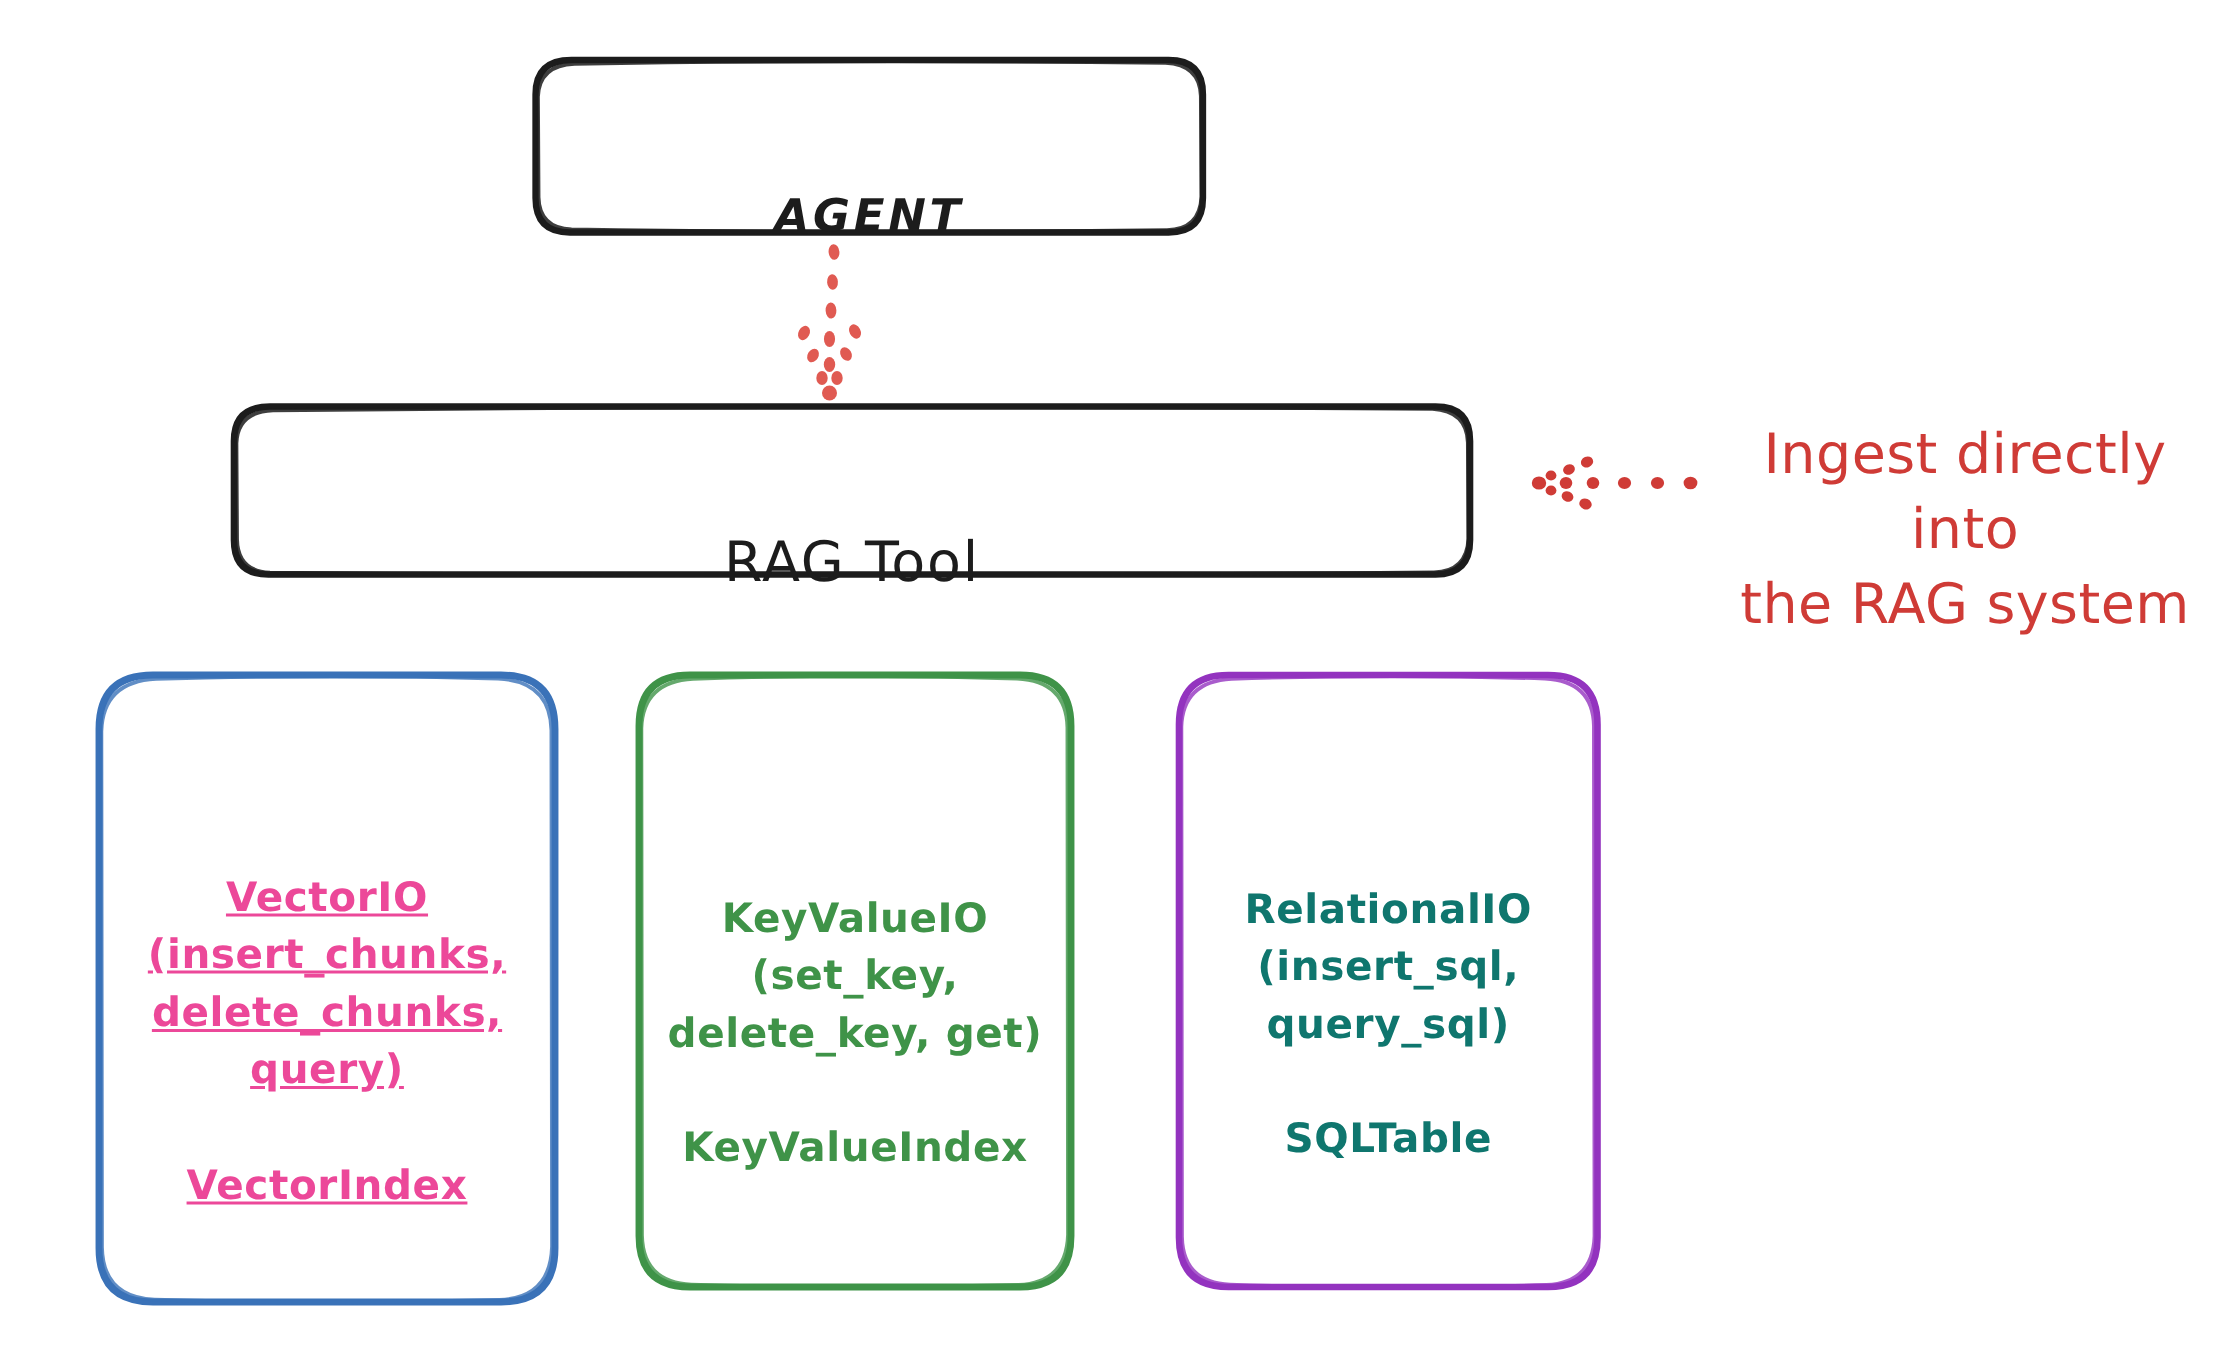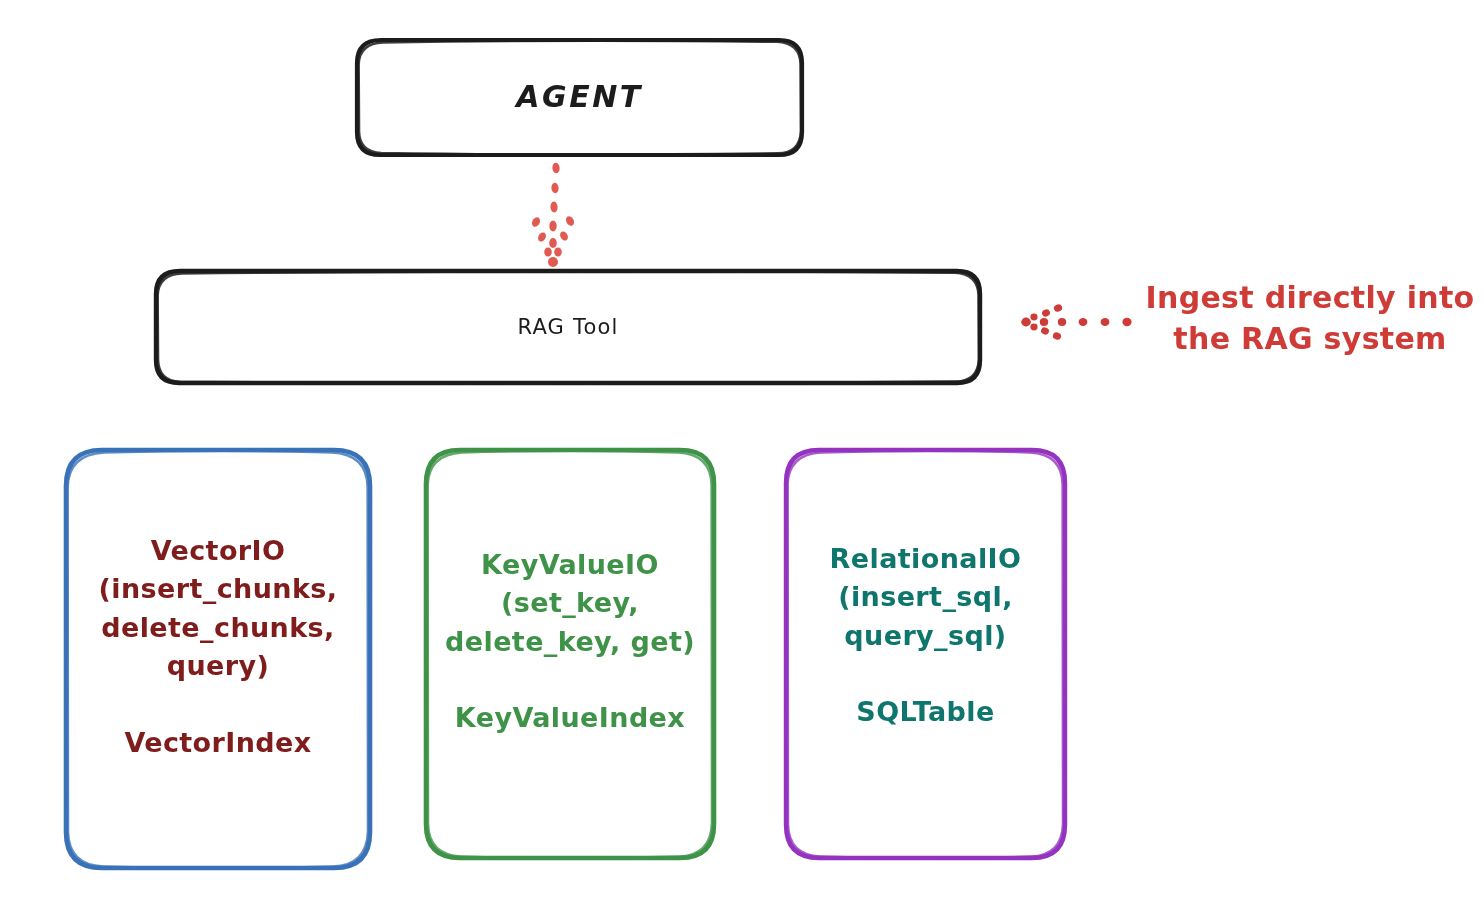--- a/index.html
+++ b/index.html
@@ -24,20 +24,21 @@
 
   
   .node {
     position: absolute;
     box-sizing: border-box;
     display: flex;
     align-items: center;
     justify-content: center;
     background: transparent;
     pointer-events: auto;
+    margin-top: 48px;
   }
   .node-label {
     position: relative;
     z-index: 3;
     text-align: center;
     white-space: pre-line;
     line-height: 1.32;
     letter-spacing: 0.4px;
   }
 
@@ -59,42 +60,43 @@
 
   
   #node-ragtool {
     left: 154px;
     top: 270px;
     width: 828px;
     height: 115px;
   }
   #node-ragtool .node-label {
     font-family: "DejaVu Sans", sans-serif;
-    font-size: 21px;
+    font-size: 37px;
     font-weight: 500;
     letter-spacing: 1.2px;
     color: #1c1c1c;
   }
 
   
   .store {
     align-items: flex-start;
     justify-content: center;
   }
   .store .node-label {
     font-family: "DejaVu Sans", sans-serif;
     font-weight: 600;
     font-size: 27px;
     line-height: 1.42;
   }
 
   #node-vectorio { left: 66px;  top: 448px; width: 304px; height: 422px; }
   #node-vectorio .node-label {
     margin-top: 84px;
-    color: #7f1d1d;
+    color: #ec4899;
+    text-decoration: underline;
   }
 
   #node-keyvalueio { left: 426px; top: 448px; width: 288px; height: 410px; justify-content: center; }
   #node-keyvalueio .node-label {
     margin-top: 98px;
     color: #3f9348;
   }
 
   #node-relationalio { left: 786px; top: 448px; width: 279px; height: 410px; }
   #node-relationalio .node-label {
@@ -102,22 +104,22 @@
     color: #0f766e;
   }
 
   
   #annotation-text {
     position: absolute;
     left: 1145px;
     top: 278px;
     width: 330px;
     font-family: "DejaVu Sans", sans-serif;
-    font-size: 30px;
-    font-weight: 700;
+    font-size: 37px;
+    font-weight: 400;
     line-height: 1.35;
     color: #cf3b36;
     text-align: center;
     white-space: pre-line;
     letter-spacing: 0.3px;
   }
 </style>
 </head>
 <body>
 

